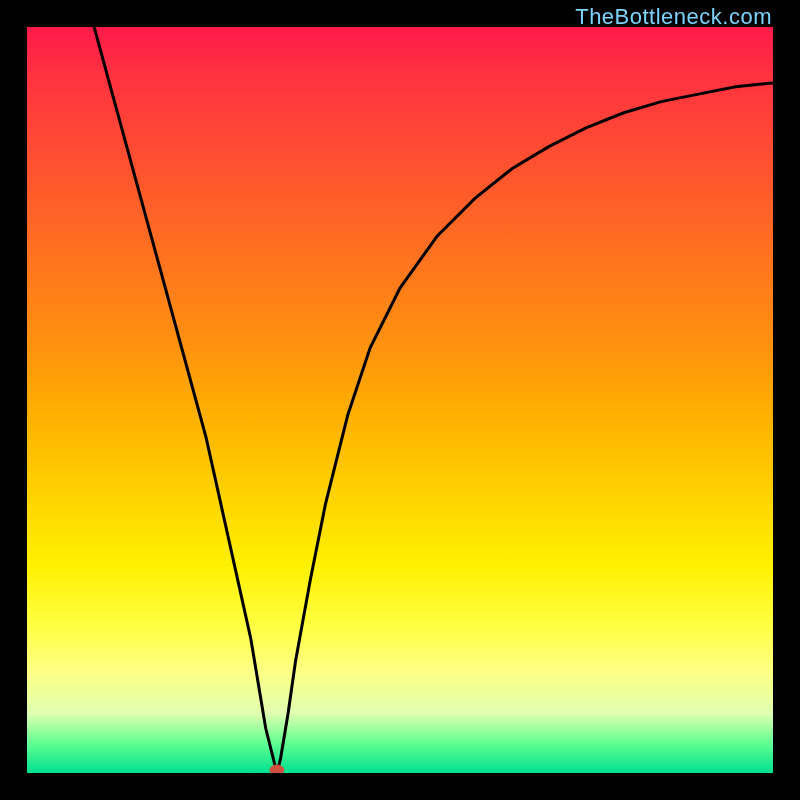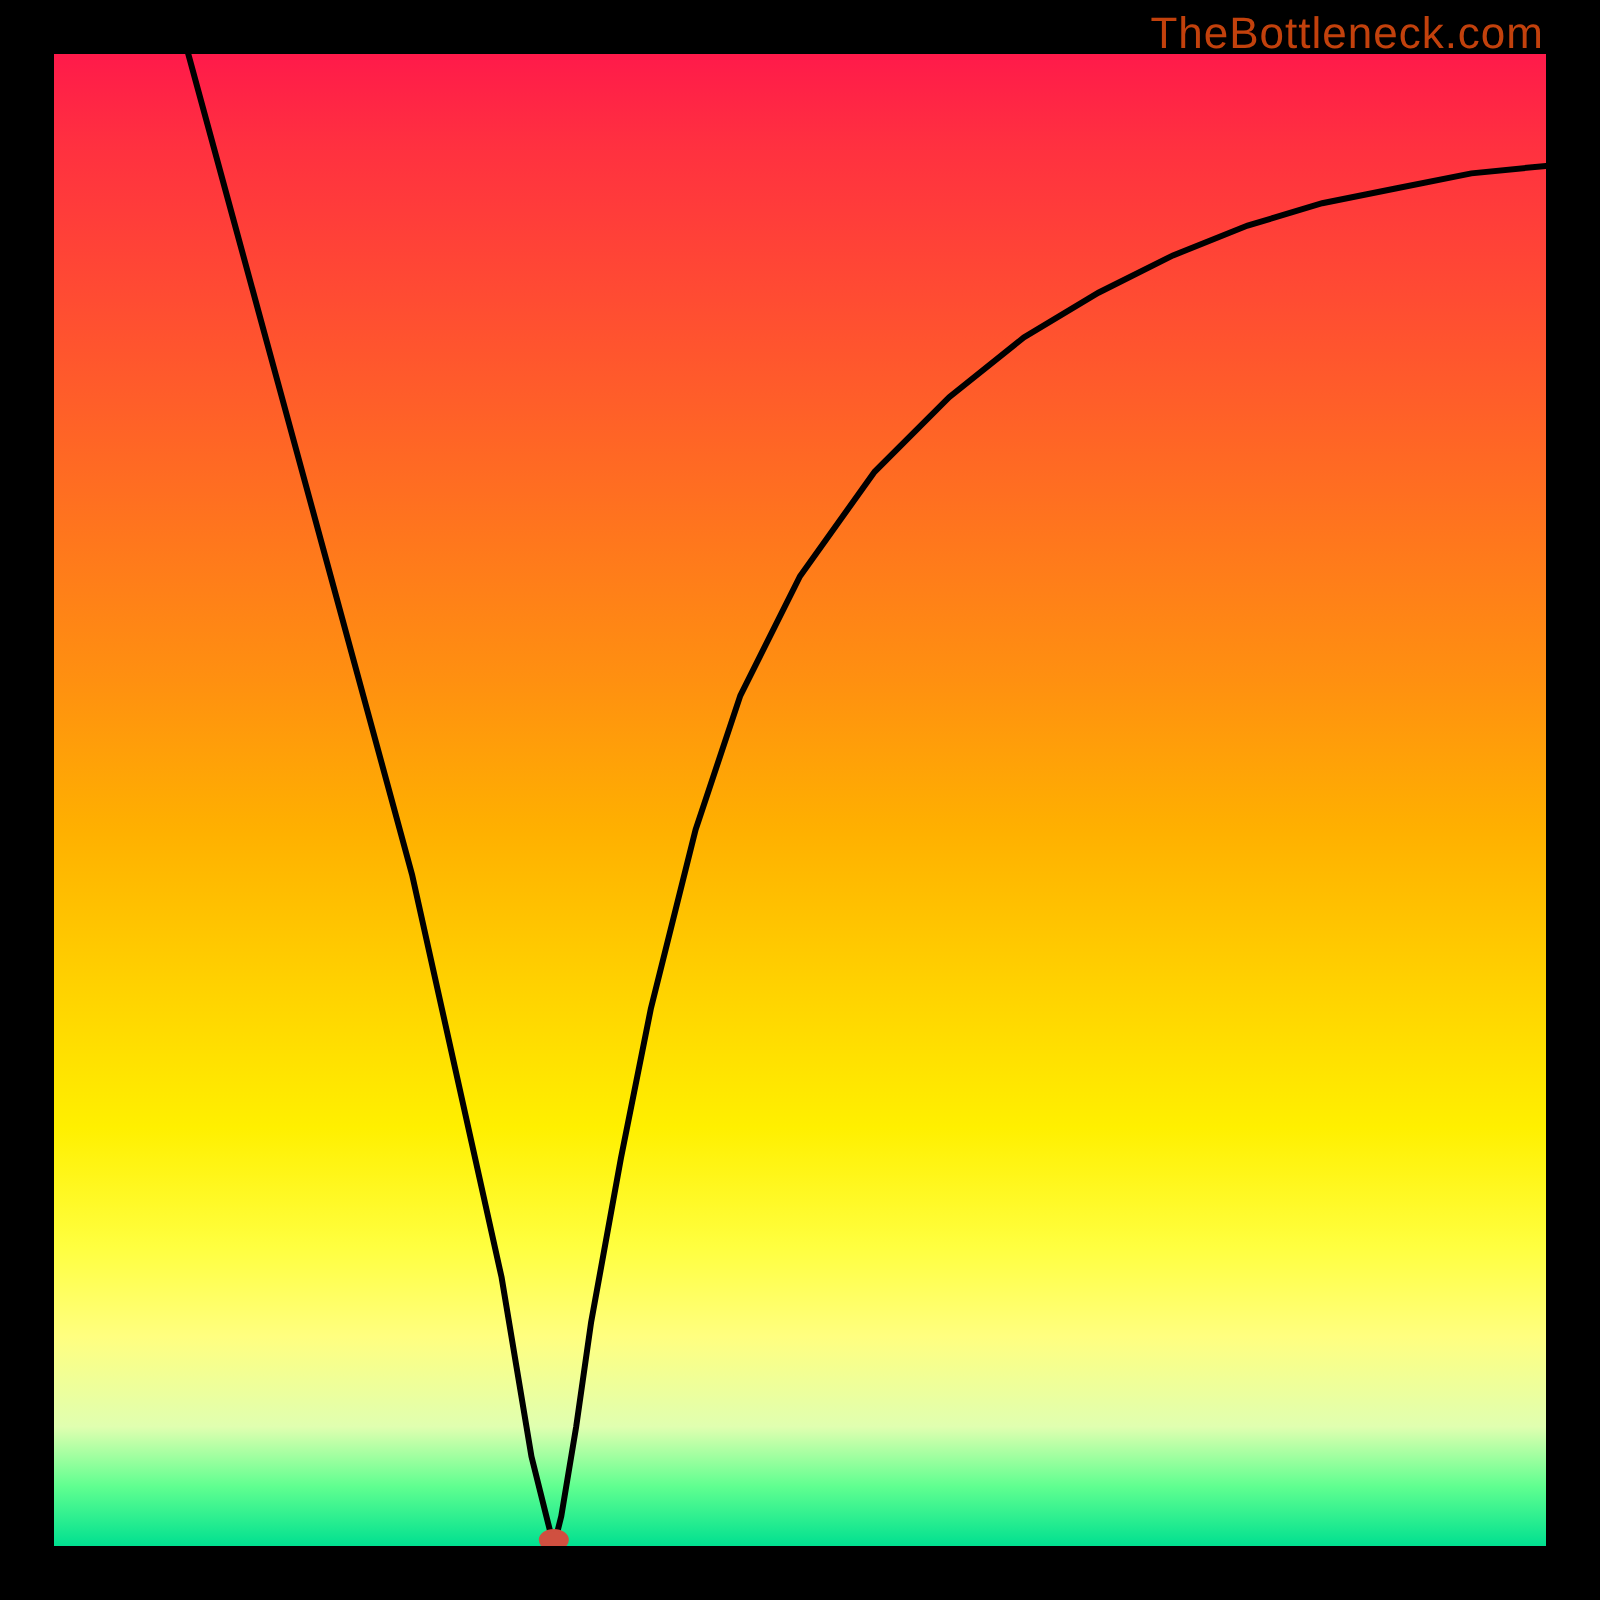--- a/index.html
+++ b/index.html
@@ -38,21 +38,21 @@
       #ffff80 86%,
       #e0ffb0 92%,
       #60ff90 96%,
       #00e090 100%
     );
   }
   .watermark {
     position: absolute;
     top: 4px;
     right: 28px;
-    color: #c2410c;
+    color: #7dd3fc;
     font-size: 22px;
     font-weight: 500;
     letter-spacing: 0.5px;
   }
   svg.curve {
     position: absolute;
     top: 27px;
     left: 27px;
     width: 746px;
     height: 746px;

